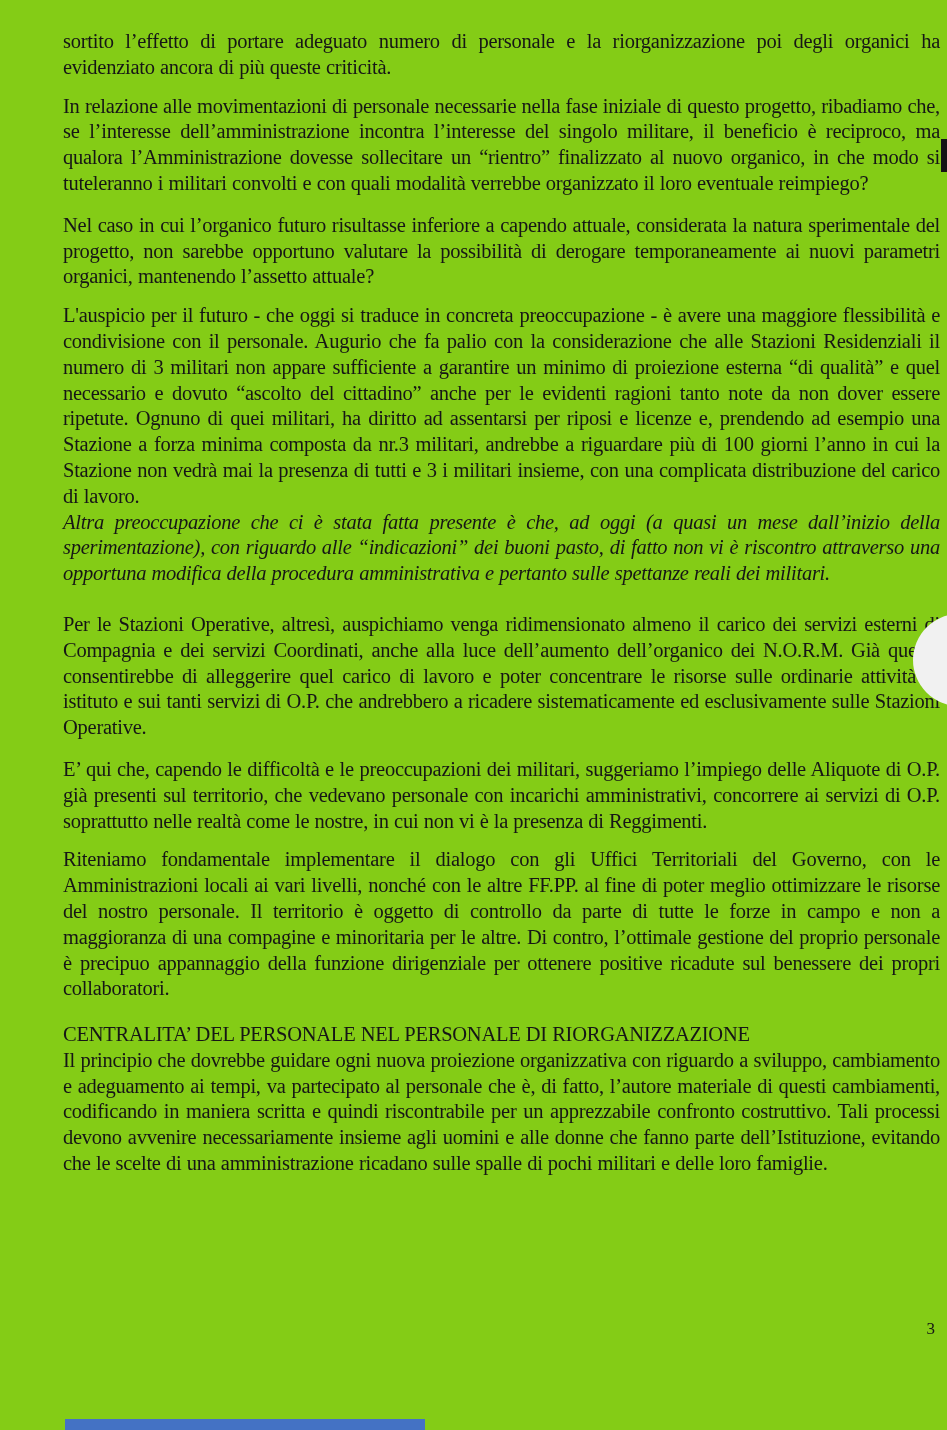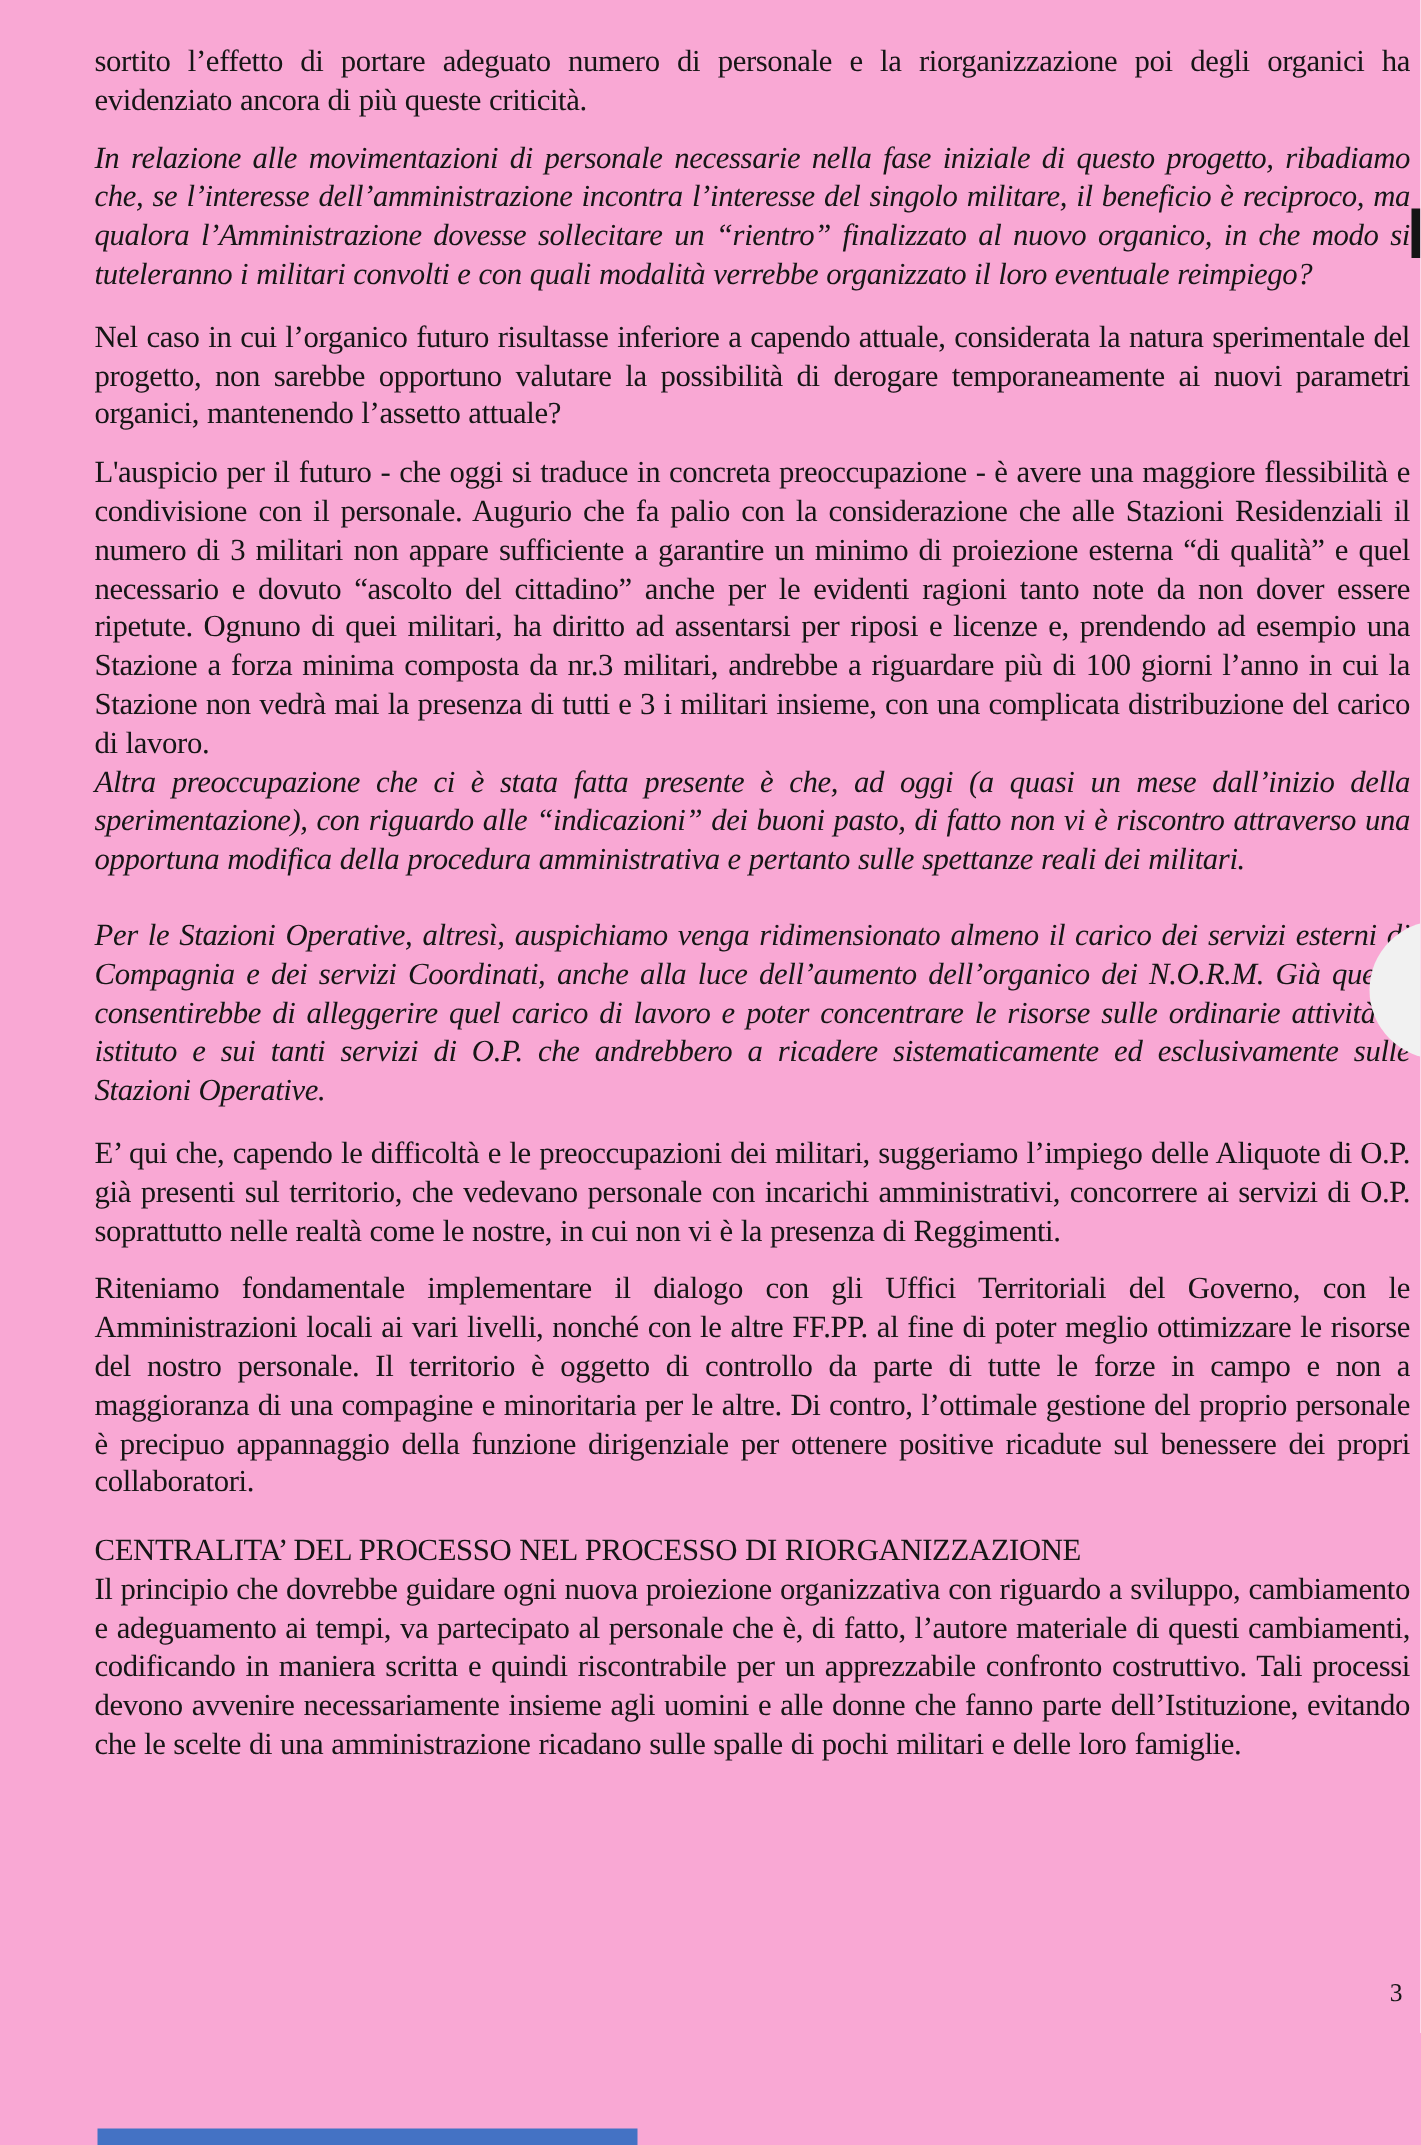--- a/index.html
+++ b/index.html
@@ -1,40 +1,40 @@
 <!DOCTYPE html>
 <html lang="it"><head>
 <meta charset="utf-8">
 <style>
   html, body { margin: 0; padding: 0; background: #ffffff; }
   .page {
     position: relative;
     width: 947px;
     height: 1430px;
-    background: #f9a8d4;
+    background: #84cc16;
     overflow: hidden;
     font-family: "Liberation Serif", "DejaVu Serif", serif;
     color: #161616;
   }
   .content {
     position: absolute;
     top: 29px;
     left: 63px;
     right: 7px;
   }
   p.doc {
     margin: 0;
     font-size: 20.5px;
     line-height: 25.8px;
     text-align: justify;
     letter-spacing: -0.25px;
     word-spacing: 0.4px;
   }
   p.mb13 { margin-bottom: 13px; }
-  p.mb16 { margin-bottom: 16px; font-style: italic; }
+  p.mb16 { margin-bottom: 16px; }
   p.mb20 { margin-bottom: 20px; }
   p.mb22 { }
   p.mb25 { margin-bottom: 25px; font-style: italic; }
   .heading {
     margin: 0 0 19px 0;
     font-size: 20.5px;
     line-height: 25.8px;
     letter-spacing: 0.1px;
     text-align: left;
     font-weight: normal;
@@ -77,21 +77,21 @@
   <div class="content">
     <p class="doc mb13">sortito l’effetto di portare adeguato numero di personale e la riorganizzazione poi degli organici ha evidenziato ancora di più queste criticità.</p>
     <p class="doc mb16">In relazione alle movimentazioni di personale necessarie nella fase iniziale di questo progetto, ribadiamo che, se l’interesse dell’amministrazione incontra l’interesse del singolo militare, il beneficio è reciproco, ma qualora l’Amministrazione dovesse sollecitare un “rientro” finalizzato al nuovo organico, in che modo si tuteleranno i militari convolti e con quali modalità verrebbe organizzato il loro eventuale reimpiego?</p>
     <p class="doc mb13">Nel caso in cui l’organico futuro risultasse inferiore a capendo attuale, considerata la natura sperimentale del progetto, non sarebbe opportuno valutare la possibilità di derogare temporaneamente ai nuovi parametri organici, mantenendo l’assetto attuale?</p>
     <p class="doc mb22">L'auspicio per il futuro - che oggi si traduce in concreta preoccupazione - è avere una maggiore flessibilità e condivisione con il personale. Augurio che fa palio con la considerazione che alle Stazioni Residenziali il numero di 3 militari non appare sufficiente a garantire un minimo di proiezione esterna “di qualità” e quel necessario e dovuto “ascolto del cittadino” anche per le evidenti ragioni tanto note da non dover essere ripetute. Ognuno di quei militari, ha diritto ad assentarsi per riposi e licenze e, prendendo ad esempio una Stazione a forza minima composta da nr.3 militari, andrebbe a riguardare più di 100 giorni l’anno in cui la Stazione non vedrà mai la presenza di tutti e 3 i militari insieme, con una complicata distribuzione del carico di lavoro.</p>
     <p class="doc mb25">Altra preoccupazione che ci è stata fatta presente è che, ad oggi (a quasi un mese dall’inizio della sperimentazione), con riguardo alle “indicazioni” dei buoni pasto, di fatto non vi è riscontro attraverso una opportuna modifica della procedura amministrativa e pertanto sulle spettanze reali dei militari.</p>
     <p class="doc mb16">Per le Stazioni Operative, altresì, auspichiamo venga ridimensionato almeno il carico dei servizi esterni di Compagnia e dei servizi Coordinati, anche alla luce dell’aumento dell’organico dei N.O.R.M. Già questo consentirebbe di alleggerire quel carico di lavoro e poter concentrare le risorse sulle ordinarie attività di istituto e sui tanti servizi di O.P. che andrebbero a ricadere sistematicamente ed esclusivamente sulle Stazioni Operative.</p>
     <p class="doc mb13">E’ qui che, capendo le difficoltà e le preoccupazioni dei militari, suggeriamo l’impiego delle Aliquote di O.P. già presenti sul territorio, che vedevano personale con incarichi amministrativi, concorrere ai servizi di O.P. soprattutto nelle realtà come le nostre, in cui non vi è la presenza di Reggimenti.</p>
     <p class="doc mb20">Riteniamo fondamentale implementare il dialogo con gli Uffici Territoriali del Governo, con le Amministrazioni locali ai vari livelli, nonché con le altre FF.PP. al fine di poter meglio ottimizzare le risorse del nostro personale. Il territorio è oggetto di controllo da parte di tutte le forze in campo e non a maggioranza di una compagine e minoritaria per le altre. Di contro, l’ottimale gestione del proprio personale è precipuo appannaggio della funzione dirigenziale per ottenere positive ricadute sul benessere dei propri collaboratori.</p>
 
-    <p class="doc heading">CENTRALITA’ DEL PROCESSO NEL PROCESSO DI RIORGANIZZAZIONE</p>
+    <p class="doc heading">CENTRALITA’ DEL PERSONALE NEL PERSONALE DI RIORGANIZZAZIONE</p>
 
     <p class="doc">Il principio che dovrebbe guidare ogni nuova proiezione organizzativa con riguardo a sviluppo, cambiamento e adeguamento ai tempi, va partecipato al personale che è, di fatto, l’autore materiale di questi cambiamenti, codificando in maniera scritta e quindi riscontrabile per un apprezzabile confronto costruttivo. Tali processi devono avvenire necessariamente insieme agli uomini e alle donne che fanno parte dell’Istituzione, evitando che le scelte di una amministrazione ricadano sulle spalle di pochi militari e delle loro famiglie.</p>
   </div>
 
   <div class="page-number">3</div>
 
   <div class="edge-mark" style="background-color: rgb(20, 20, 20);"></div>
 
   <div class="edge-smudge" style="background-color: rgb(241, 241, 241);"></div>
 

